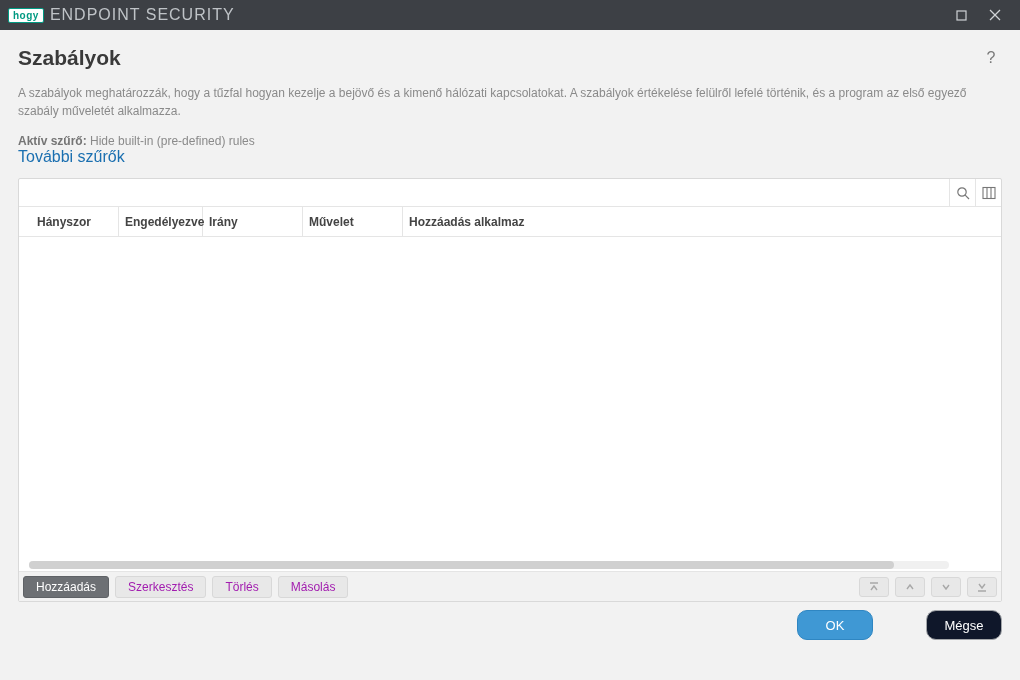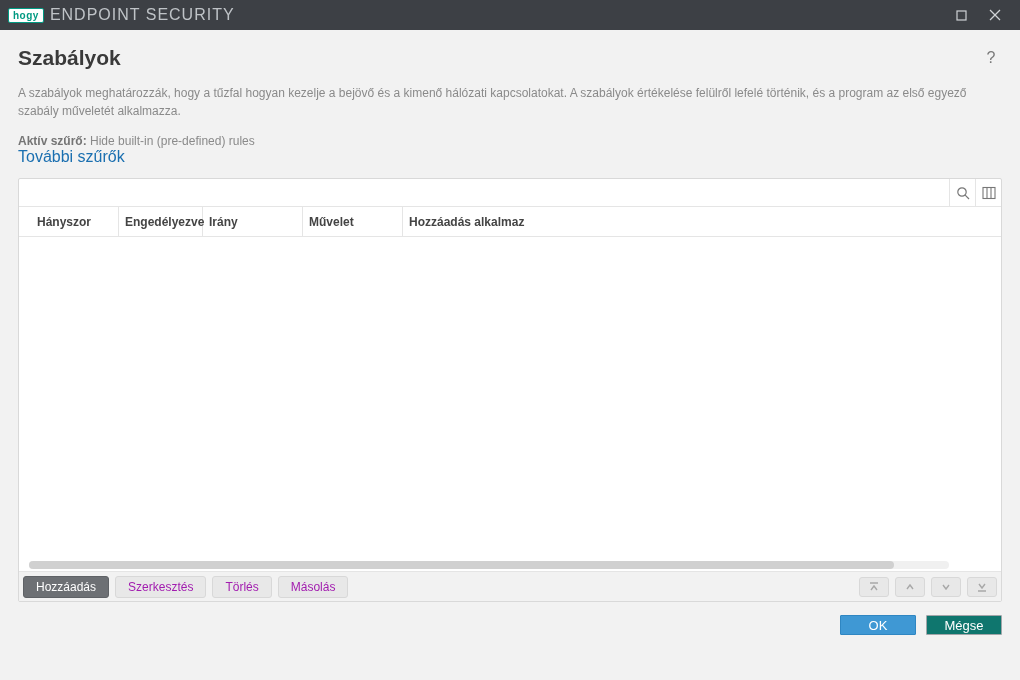--- a/index.html
+++ b/index.html
@@ -96,26 +96,26 @@
     cursor: default;
   }
   .pf-iconbtn svg { stroke: #a8a8a8; fill: none; }
 
   .dialog-footer {
     position: absolute; left: 0; right: 0; bottom: 0; height: 50px;
     display: flex; align-items: center; justify-content: flex-end;
     padding: 0 18px; gap: 10px;
   }
   .dlg-btn {
-    min-width: 76px; height: 20px; border-radius: 1px; font-size: 13px;
+    min-width: 76px; height: 30px; border-radius: 10px; font-size: 13px;
     display: flex; align-items: center; justify-content: center; cursor: pointer;
     border: 1px solid transparent;
   }
   .dlg-btn.ok { background: #3f98d4; color: #fff; border-color: #2f86c2; }
-  .dlg-btn.cancel { background: #0f766e; color: #fff; border-color: #a2a5a9; }
+  .dlg-btn.cancel { background: #0f172a; color: #fff; border-color: #a2a5a9; margin-left: 43px; }
 </style>
 </head>
 <body>
 
 <div class="titlebar">
   <span class="logo-badge">hogy</span>
   <span class="logo-text">ENDPOINT SECURITY</span>
   <div class="titlebar-spacer"></div>
   <div class="titlebar-btn">
     <svg width="11" height="11">

